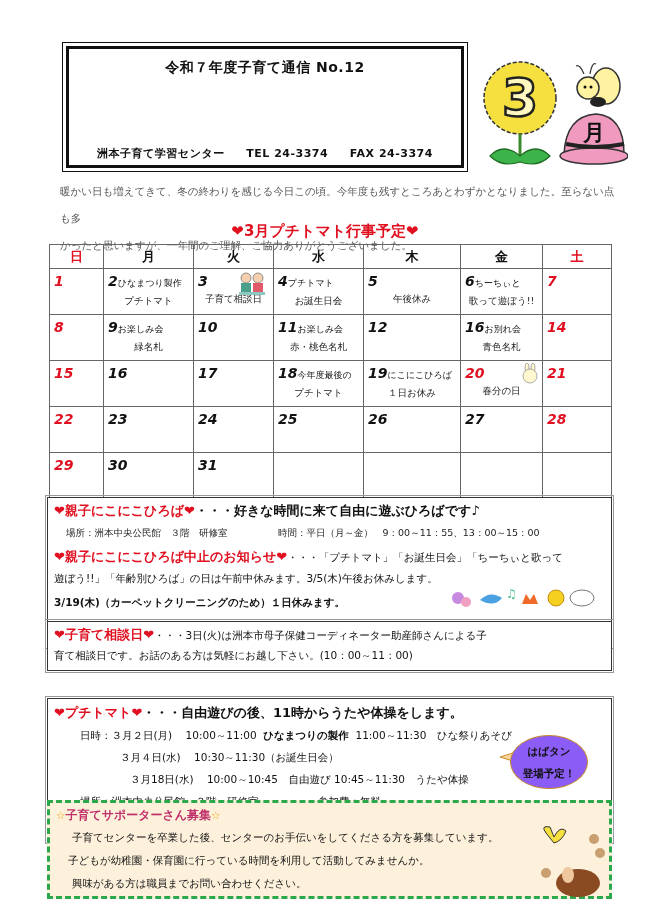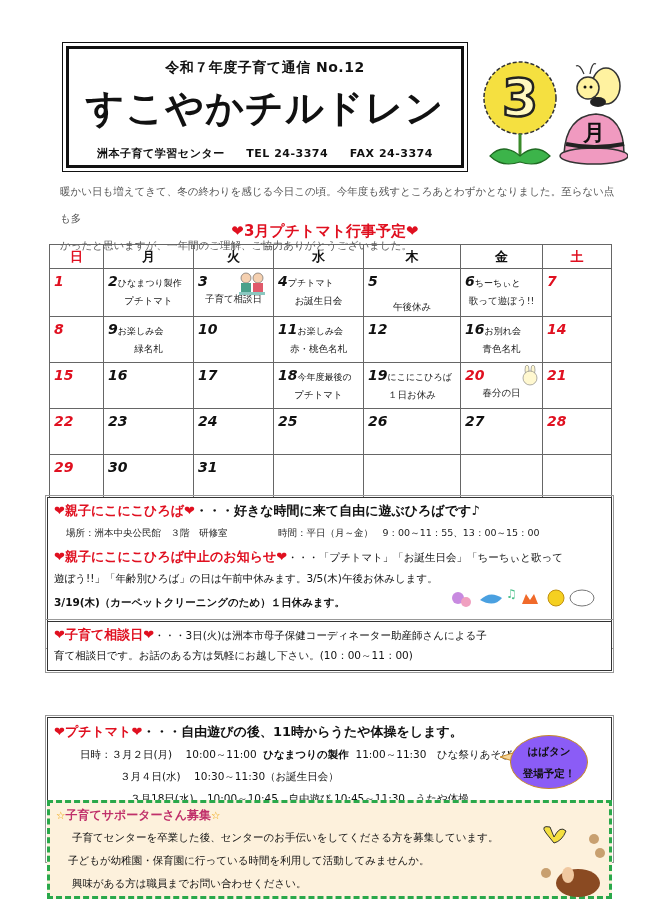--- a/index.html
+++ b/index.html
@@ -33,21 +33,21 @@
   .day-num { font-weight: bold; font-size: 14px; font-style: italic; }
   .red { color: #e01020; }
   .ev1 { font-size: 9px; font-style: normal; font-weight: normal; }
   .ev2 { display: block; text-align: center; font-size: 9.5px; margin-top: 5px; color: #222; }
   .cell-icon { position: absolute; }
 
   
   .box { position: absolute; border: 1px solid #333; background: #fff; }
   .box-hiroba { left: 47px; top: 497px; width: 565px; height: 150px; outline: 1px solid #999; outline-offset: 1px; }
   .box-soudan { left: 47px; top: 621px; width: 565px; height: 50px; outline: 1px solid #999; outline-offset: 1px; }
-  .box-petit { left: 47px; top: 717px; width: 565px; height: 144px; outline: 1px solid #999; outline-offset: 1px; text-decoration: underline; }
+  .box-petit { left: 47px; top: 698px; width: 565px; height: 144px; outline: 1px solid #999; outline-offset: 1px; text-decoration: underline; }
   .box-supporter { left: 47px; top: 800px; width: 565px; height: 99px; border: 3px dashed #2aa84a; background: #fdf1dc; }
 
   .line { position: absolute; white-space: nowrap; font-size: 10.5px; }
   .h-red { color: #e01020; font-weight: bold; font-size: 13px; }
   .h-black { font-weight: bold; font-size: 13px; }
   .small { font-size: 9.5px; color: #222; }
   .bold { font-weight: bold; }
 
   .bubble {
     position: absolute; left: 510px; top: 735px; width: 78px; height: 54px;
@@ -57,21 +57,20 @@
   .bubble-tail { position: absolute; left: 500px; top: 752px; width: 16px; height: 10px; }
 
   .sup-title { color: #c0306a; font-weight: bold; font-size: 12px; }
   .star { color: #f0a000; }
 </style>
 </head>
 <body>
 
 <div class="abs title-box">
   <div class="title-issue">令和７年度子育て通信 No.12</div>
-  <div class="title-main">すこやかチルドレン</div>
   <div class="title-contact">
     <span>洲本子育て学習センター</span>
     &nbsp;&nbsp;&nbsp;
     <span>TEL 24-3374</span>
     &nbsp;&nbsp;&nbsp;
     <span>FAX 24-3374</span>
   </div>
 </div>
 
 <div class="abs illust">
@@ -137,21 +136,21 @@
         <td><span class="day-num red">1</span></td>
         <td><span class="day-num">2</span><span class="ev1">ひなまつり製作</span><span class="ev2">プチトマト</span></td>
         <td><span class="day-num">3</span><span class="ev2" style="margin-top: 3px;">子育て相談日</span><span class="cell-icon" style="right: 6px; top: 2px;"><svg width="30" height="24" viewBox="0 0 30 24">
               <circle cx="9" cy="7" r="5" fill="#f5d0b0" stroke="#555" stroke-width="0.6"></circle>
               <rect x="4" y="12" width="10" height="10" fill="#4aa08a"></rect>
               <circle cx="21" cy="7" r="5" fill="#f5d0b0" stroke="#555" stroke-width="0.6"></circle>
               <rect x="16" y="12" width="10" height="10" fill="#e05a6a"></rect>
               <rect x="2" y="21" width="26" height="3" fill="#8ac8c0"></rect>
             </svg></span></td>
         <td><span class="day-num">4</span><span class="ev1">プチトマト</span><span class="ev2">お誕生日会</span></td>
-        <td><span class="day-num">5</span><span class="ev2" style="margin-top: 11px;">午後休み</span></td>
+        <td><span class="day-num">5</span><span class="ev2" style="margin-top: 3px;">午後休み</span></td>
         <td><span class="day-num">6</span><span class="ev1">ちーちぃと</span><span class="ev2">歌って遊ぼう!!</span></td>
         <td><span class="day-num red">7</span></td>
       </tr>
       <tr>
         <td><span class="day-num red">8</span></td>
         <td><span class="day-num">9</span><span class="ev1">お楽しみ会</span><span class="ev2">緑名札</span></td>
         <td><span class="day-num">10</span></td>
         <td><span class="day-num">11</span><span class="ev1">お楽しみ会</span><span class="ev2">赤・桃色名札</span></td>
         <td><span class="day-num">12</span></td>
         <td><span class="day-num">16</span><span class="ev1">お別れ会</span><span class="ev2">青色名札</span></td>

